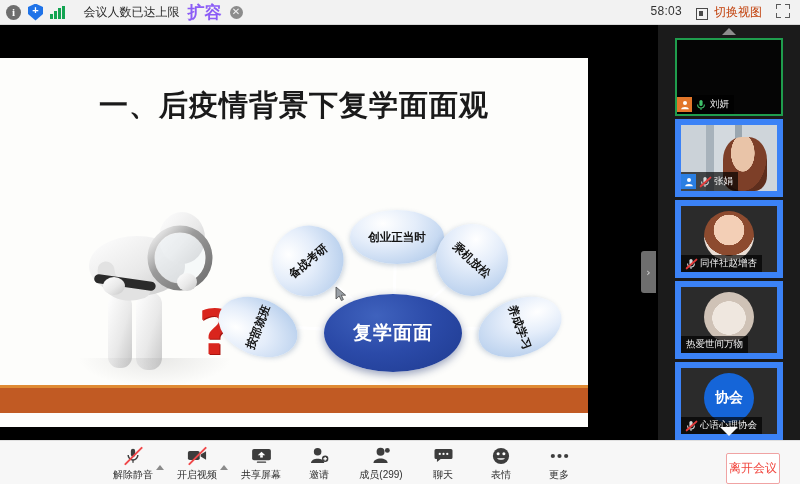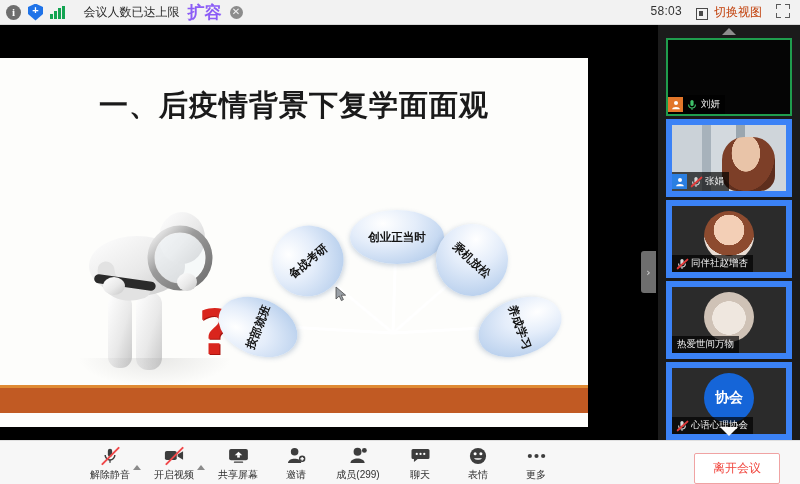--- a/index.html
+++ b/index.html
@@ -141,21 +141,21 @@
     background: #1b1b1b; display: flex; flex-direction: column; align-items: center;
   }
   .panel-scroll-up, .panel-scroll-down {
     width: 100%; height: 13px; display: flex; align-items: center; justify-content: center;
     cursor: pointer; flex: 0 0 auto;
   }
   .tri-up { width: 0; height: 0; border-left: 7px solid transparent; border-right: 7px solid transparent; border-bottom: 7px solid #8d8d8d; }
   .tri-down { width: 0; height: 0; border-left: 9px solid transparent; border-right: 9px solid transparent; border-top: 9px solid #fbfbfb; }
   .panel-scroll-down { position: absolute; left: 0; bottom: 2px; height: 14px; }
 
-  .tiles { display: flex; flex-direction: column; gap: 3px; padding: 0 8px; width: 100%; }
+  .tiles { display: flex; flex-direction: column; gap: 3px; padding: 0 17px; width: 100%; }
   .tile {
     position: relative; width: 100%; height: 78px;
     background: #2b2b2b; border: 6px solid #3b82f6; overflow: hidden;
   }
   .tile.active { border: 2px solid #1f9d4d; background: #050505; }
   .tile .tile-name {
     position: absolute; left: 0; bottom: 0; display: flex; align-items: center;
     gap: 3px; padding: 2px 5px 2px 0; background: rgba(0,0,0,.68); max-width: 100%;
   }
   .name-text { font-size: 9.5px; color: #f0f0f0; white-space: nowrap; overflow: hidden; }
@@ -189,30 +189,30 @@
     background: radial-gradient(ellipse at 45% 30%, #e9c4a8 0 34%, #7d3f28 35% 70%, #5e2e1d 71% 100%);
     border-radius: 42% 42% 28% 28%;
   }
 
   
   .toolbar {
     position: absolute; left: 0; bottom: 0; width: 800px; height: 44px;
     background: #f7f7f7; border-top: 1px solid #e0e0e0;
     display: flex; align-items: center;
   }
-  .tools { display: flex; align-items: flex-end; gap: 0; padding-left: 81px; }
+  .tools { display: flex; align-items: flex-end; gap: 0; padding-left: 104px; }
   .tool { display: flex; flex-direction: column; align-items: center; width: 58px; cursor: pointer; padding-top: 3px; }
   .tool .ic { height: 19px; display: flex; align-items: center; justify-content: center; position: relative; }
   .tool .lb { font-size: 10px; color: #2f2f2f; margin-top: 3px; white-space: nowrap; }
   .caret { width: 0; height: 0; border-left: 4px solid transparent; border-right: 4px solid transparent;
            border-bottom: 5px solid #8b8b8b; align-self: center; margin: 9px 4px 0 -6px; cursor: pointer; }
   .leave-btn {
     margin-left: auto; margin-right: 20px;
     border: 1px solid #f0a3a3; color: #f1453d; background: #fff;
-    font-size: 12px; padding: 6px 18px; border-radius: 2px; cursor: pointer; margin-top: 12px;
+    font-size: 12px; padding: 6px 2px; border-radius: 2px; cursor: pointer; margin-top: 12px;
   }
   .red-slash { position: absolute; width: 25px; height: 2px; background: #f0484a; transform: rotate(-45deg); border-radius: 1px; }
 </style>
 </head>
 <body>
 
 <div id="app">
 
   <div class="topbar">
     <div class="tb-left">
@@ -294,20 +294,21 @@
             <line x1="165" y1="125" x2="168" y2="30"></line>
             <line x1="165" y1="125" x2="246" y2="54"></line>
             <line x1="165" y1="125" x2="290" y2="118"></line>
           </g>
         </svg>
         <div class="ell e1">按部就班</div>
         <div class="ell e2">备战考研</div>
         <div class="ell e3">创业正当时</div>
         <div class="ell e4">乘机放松</div>
         <div class="ell e5">养成学习</div>
+        <div class="ell-center">复学面面</div>
 
         <svg class="cursor-arrow" viewBox="0 0 12 16">
           <path d="M1 1 L1 13 L4.2 10 L6.4 14.6 L8.4 13.6 L6.3 9.2 L10.6 9.2 Z" fill="#9aa0a6" stroke="#4a4a4a" stroke-width="0.8"></path>
         </svg>
       </div>
 
       <div class="orange-bar"></div>
     </div>
 
     <div class="collapse-handle">›</div>

